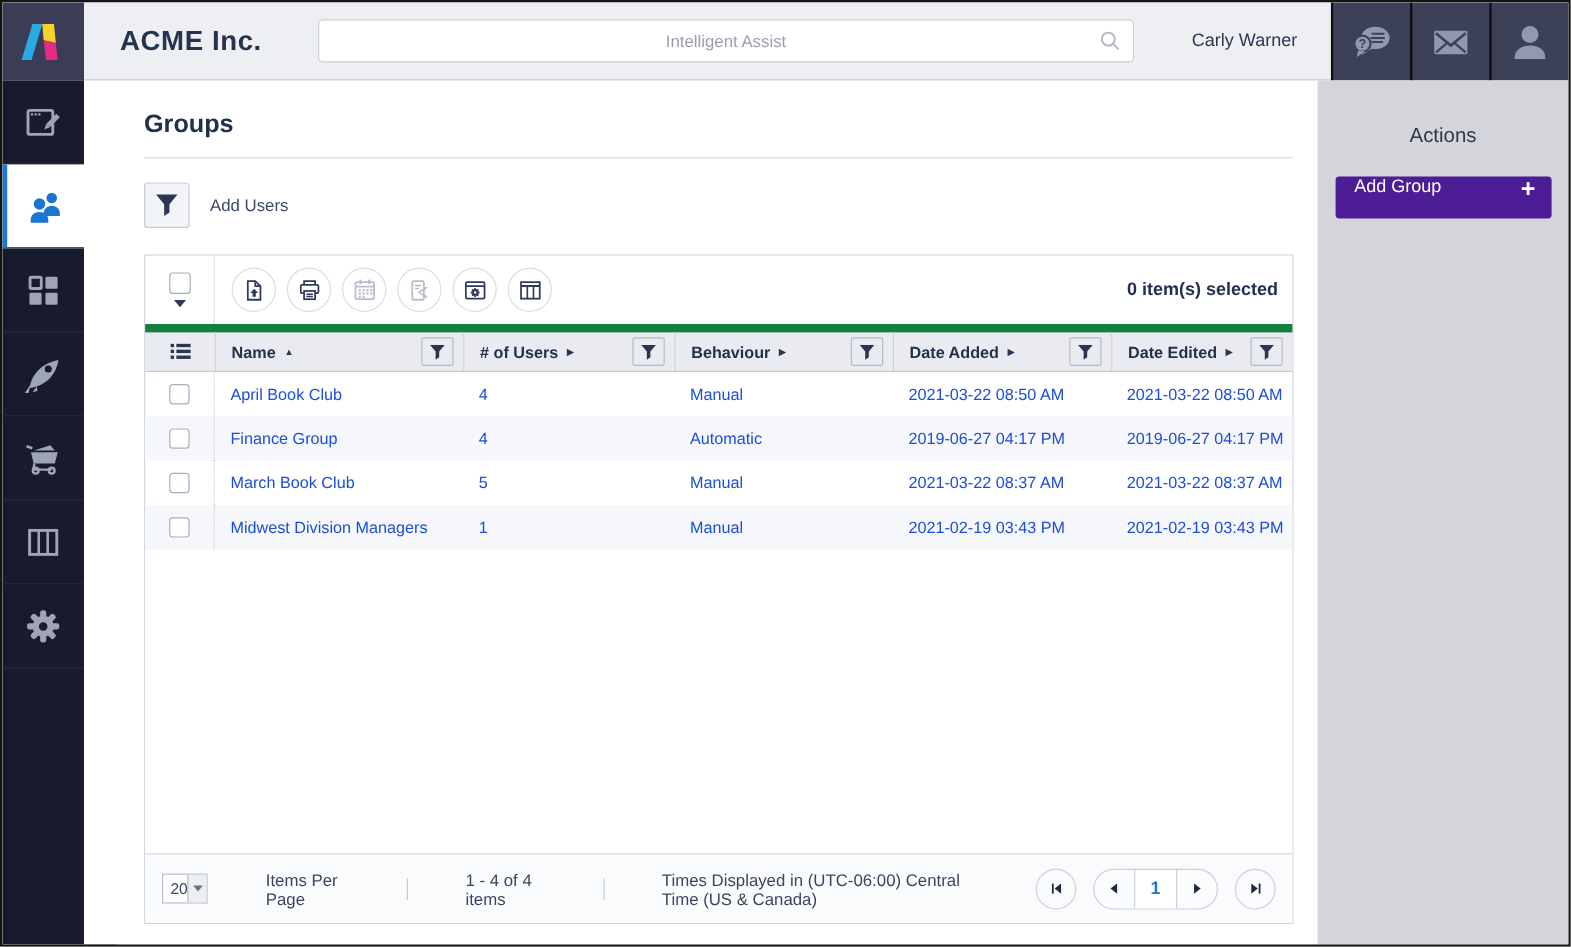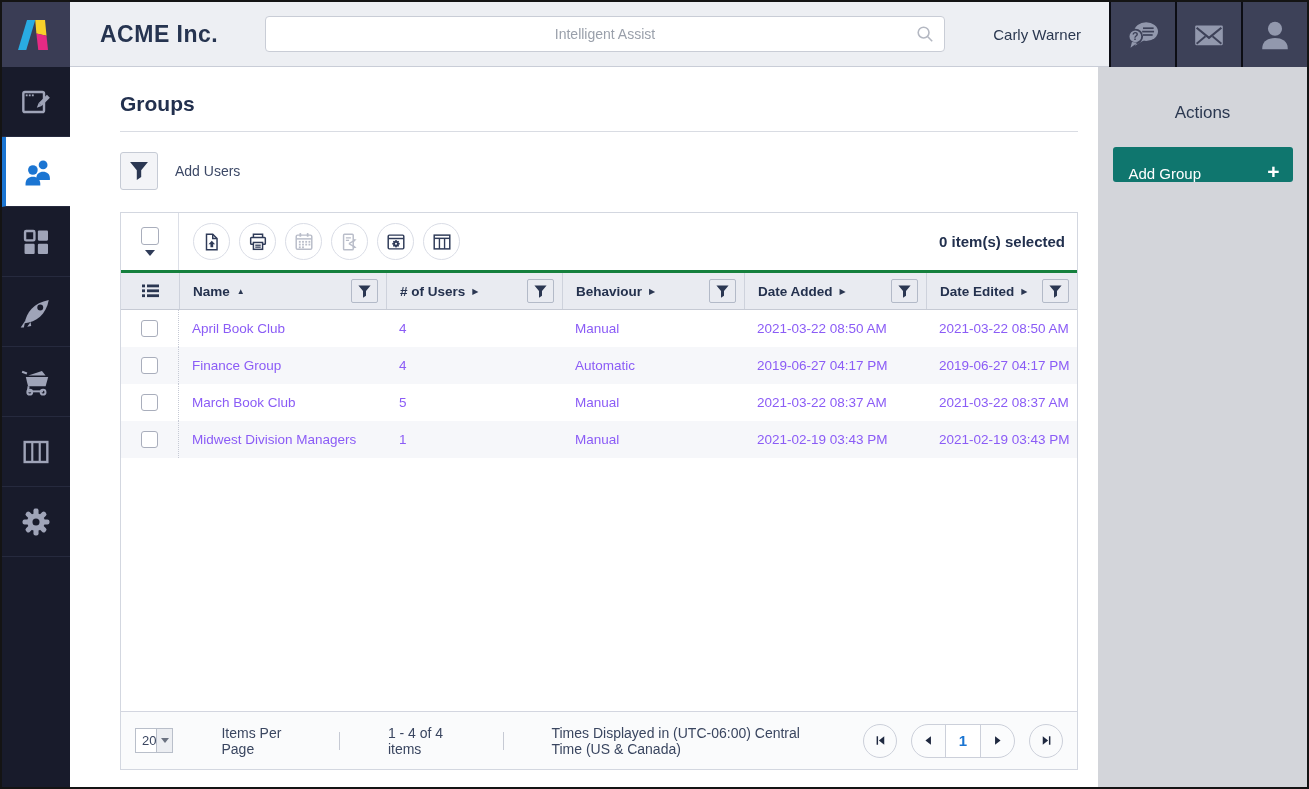--- a/index.html
+++ b/index.html
@@ -54,53 +54,53 @@
   .caret-down{ width:0; height:0; border-left:5px solid transparent; border-right:5px solid transparent; border-top:6px solid #2f3b58; margin-top:5px; }
   .tool-btns{ display:flex; align-items:center; gap:9px; padding-left:14px; }
   .circle-btn{
     width:37px; height:37px; border:1px solid #dadde6; border-radius:50%; background:#fff;
     display:flex; align-items:center; justify-content:center; cursor:pointer;
   }
   .circle-btn.disabled{ cursor:default; }
   .selected-summary{ margin-left:auto; padding-right:12px; font-size:15px; font-weight:bold; color:#22304e; }
   
   .tgrid{ display:grid; grid-template-columns:58px 207px 176px 182px 182px 1fr; }
-  .thead{ background:#e9ebf1; border-top:3px solid #15803d; border-bottom:1px solid #c6cad4; height:40px; flex:0 0 40px; }
+  .thead{ background:#e9ebf1; border-top:7px solid #15803d; border-bottom:1px solid #c6cad4; height:40px; flex:0 0 40px; }
   .th{ display:flex; align-items:center; padding:0 8px 0 13px; border-left:1px solid #ced2dc; cursor:pointer; }
   .th:first-child{ border-left:none; justify-content:center; padding:0; }
   .th-label{ font-size:13.5px; font-weight:bold; color:#24314e; }
   .sort-glyph{ font-size:8px; color:#2b3752; margin-left:7px; }
   .th-funnel{
     margin-left:auto; width:27px; height:24px; border:1px solid #b3bac8; border-radius:2px;
     display:flex; align-items:center; justify-content:center; background:transparent; cursor:pointer;
   }
   .trow{ height:37px; flex:0 0 37px; }
   .trow.alt{ background:#f6f7fa; }
-  .td{ display:flex; align-items:center; font-size:13.5px; color:#8b5cf6; padding-left:13px; }
+  .td{ display:flex; align-items:center; font-size:13.5px; color:#1d4ed8; padding-left:13px; }
   .td.cb-cell{ justify-content:center; padding-left:0; border-right:1px dotted #c6cad5; }
   .filler{ flex:1; background:#fff; }
   
   .tfoot{ flex:0 0 58px; border-top:1px solid #d3d6e0; background:#fafbfc; display:flex; align-items:center; padding:0 14px;gap:36px; }
   .pager-select{ width:48px; height:25px; border:1px solid #b9bfca; background:#fff; display:flex; cursor:pointer; }
   .pager-select .val{ flex:1; display:flex; align-items:center; padding-left:6px; font-size:13px; color:#3a4660; }
   .pager-select .sel-caret{ width:16px; border-left:1px solid #b9bfca; background:#eceef2; display:flex; align-items:center; justify-content:center; }
   .sel-caret i{ width:0; height:0; border-left:4px solid transparent; border-right:4px solid transparent; border-top:5px solid #6b7281; }
   .foot-label{ font-size:14px; color:#3a4660; margin-left:12px; }
   .pipe{ width:1px; height:18px; background:#c6cad4; margin:0 12px; }
   .pagination{ margin-left:auto; display:flex; align-items:center; gap:14px; }
   .pg-circle{ width:34px; height:34px; border:1px solid #ccd0da; border-radius:50%; background:transparent; display:flex; align-items:center; justify-content:center; cursor:pointer; }
   .pg-pill{ height:34px; border:1px solid #ccd0da; border-radius:17px; display:flex; overflow:hidden; background:#fbfcfd; }
   .pg-arrow{ width:33px; display:flex; align-items:center; justify-content:center; cursor:pointer; }
   .pg-current{ width:36px; background:#fff; border-left:1px solid #ccd0da; border-right:1px solid #ccd0da; display:flex; align-items:center; justify-content:center; font-size:15px; font-weight:bold; color:#1b75d2; }
   
   .actions-panel{ width:209px; background:#d3d5da; display:flex; flex-direction:column; align-items:center; }
   .actions-title{ margin-top:36px; font-size:17px; color:#2b3850; }
   .add-group-btn{
-    margin-top:24px; width:180px; height:35px; background:#0f766e; border:none; border-radius:3px;
-    display:flex; align-items:flex-end; cursor:pointer; color:#fff;gap:22px;
+    margin-top:24px; width:180px; height:35px; background:#4c1d95; border:none; border-radius:3px;
+    display:flex; align-items:flex-start; cursor:pointer; color:#fff;gap:22px;
   }
   .add-group-label{ margin-left:16px; font-size:15px; }
   .plus-glyph{ margin-left:auto; margin-right:13px; font-size:21px; font-weight:bold; line-height:1; }
   svg{ display:block; }
 </style>
 </head>
 <body>
 
 <div class="screen">
 

